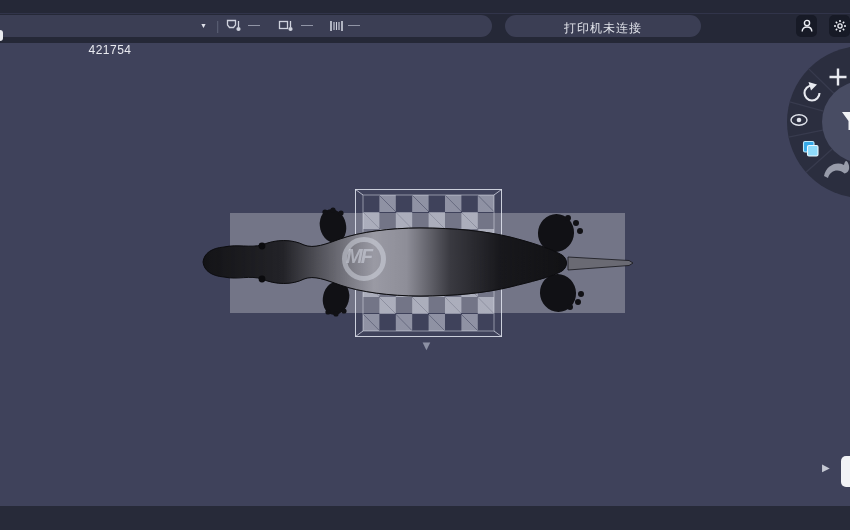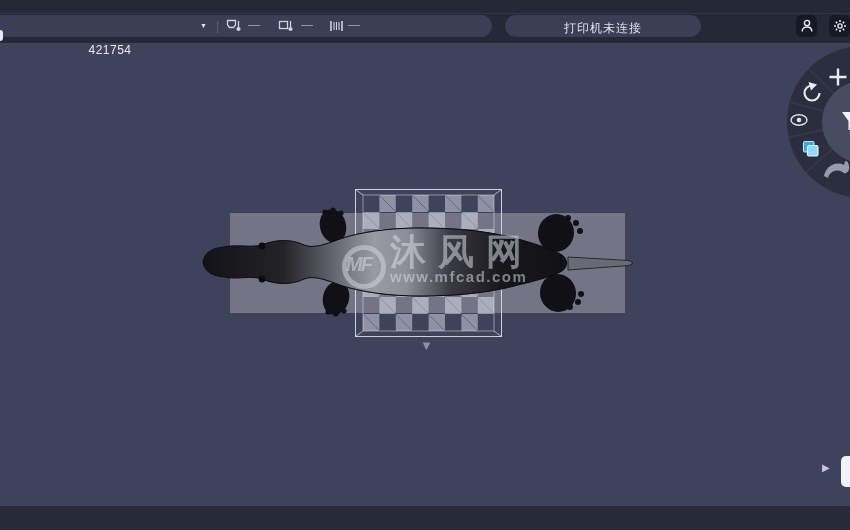--- a/index.html
+++ b/index.html
@@ -29,22 +29,22 @@
   .checker{position:absolute;left:363px;top:195px;width:131px;height:136px;
     background-image:
       linear-gradient(45deg, rgba(240,243,252,.45) 25%, transparent 25%, transparent 75%, rgba(240,243,252,.45) 75%),
       linear-gradient(45deg, rgba(240,243,252,.45) 25%, transparent 25%, transparent 75%, rgba(240,243,252,.45) 75%);
     background-position:0 0, 16.4px 17px;
     background-size:32.8px 34px;}
   .plate-frame{position:absolute;left:355px;top:189px;}
   .model{position:absolute;left:200px;top:206px;cursor:move;}
   .plate-arrow{position:absolute;left:420px;top:338px;font-size:13px;color:#8d91a4;cursor:pointer;}
   
-  .watermark{position:absolute;left:340px;top:233px;display:flex;align-items:flex-end;
-             color:rgba(214,217,227,.55);z-index:20;pointer-events:none;}
+  .watermark{position:absolute;left:340px;top:233px;display:flex;align-items:flex-start;
+             color:rgba(214,217,227,.55);z-index:20;pointer-events:none;gap:12px;}
   .wm-logo{position:relative;width:44px;height:44px;margin-right:6px;}
   .wm-circle{position:absolute;left:2px;top:4px;width:34px;height:34px;border:5px solid rgba(214,217,227,.5);border-radius:50%;}
   .wm-mf{position:absolute;left:6px;top:12px;font-size:20px;font-weight:bold;font-style:italic;letter-spacing:-2px;}
   .wm-col{display:flex;flex-direction:column;}
   .wm-name{font-size:36px;font-weight:bold;letter-spacing:12px;line-height:38px;white-space:nowrap;}
   .wm-url{font-size:15px;font-weight:bold;letter-spacing:1.5px;margin-top:-3px;}
   
   .wheel{position:absolute;left:783px;top:42px;z-index:30;}
   
   .panel-arrow{position:absolute;left:822px;top:462px;font-size:10px;color:#c6c9d4;cursor:pointer;z-index:30;}
@@ -136,24 +136,20 @@
 
     <circle cx="62" cy="40" r="3.4" fill="#0b0b0e"></circle>
     <circle cx="62" cy="73" r="3.4" fill="#0b0b0e"></circle>
   </svg>
 
   <div class="watermark">
     <div class="wm-logo">
       <div class="wm-circle"></div>
       <div class="wm-mf">MF</div>
     </div>
-    <div class="wm-col">
-      <div class="wm-name">沐风网</div>
-      <div class="wm-url">www.mfcad.com</div>
-    </div>
   </div>
 
   <div class="plate-arrow">▼</div>
 
   <svg class="wheel" width="160" height="160" viewBox="0 0 160 160">
     <circle cx="80" cy="80" r="76" fill="#2b2e3f"></circle>
     <path d="M50.7,51.3 L25.7,26.9 M40.5,69.1 L6.7,59.8 M39.8,88.2 L5.5,95.1 M49.2,107.1 L23,130.2" stroke="#383b4e" stroke-width="1.3" fill="none"></path>
     <circle cx="80" cy="80" r="41" fill="#484c63"></circle>
 
     <g>

